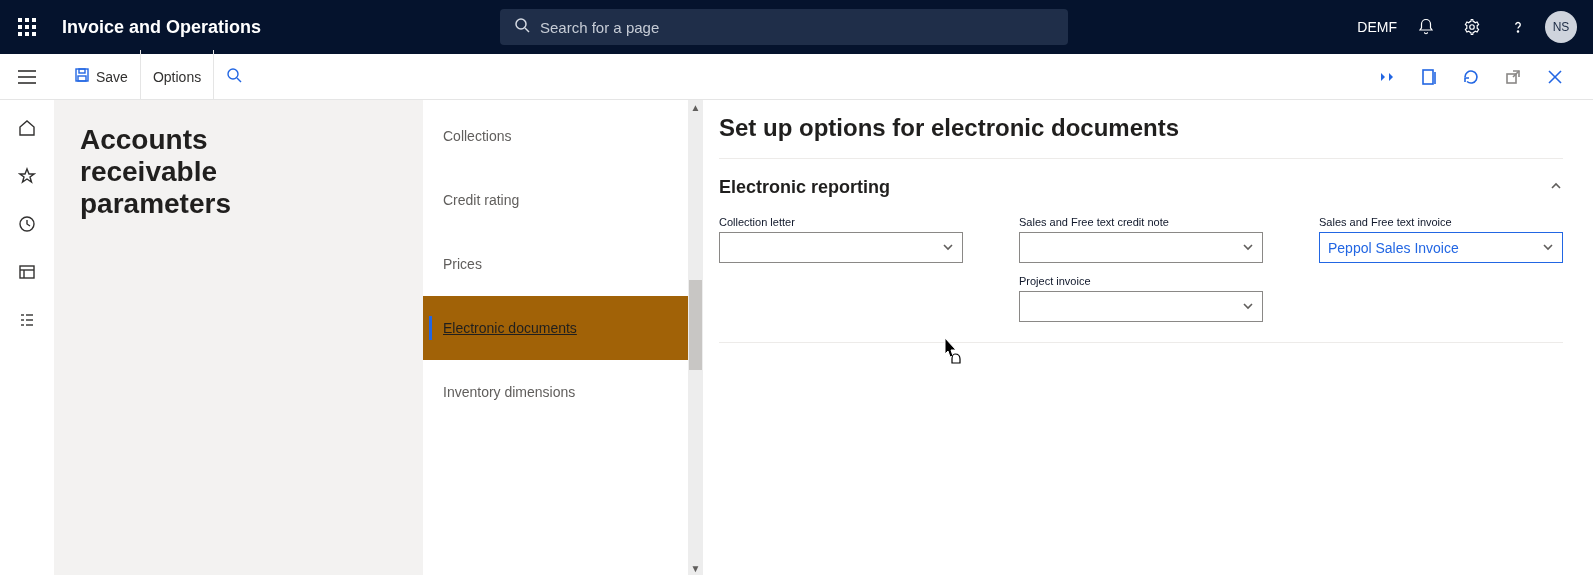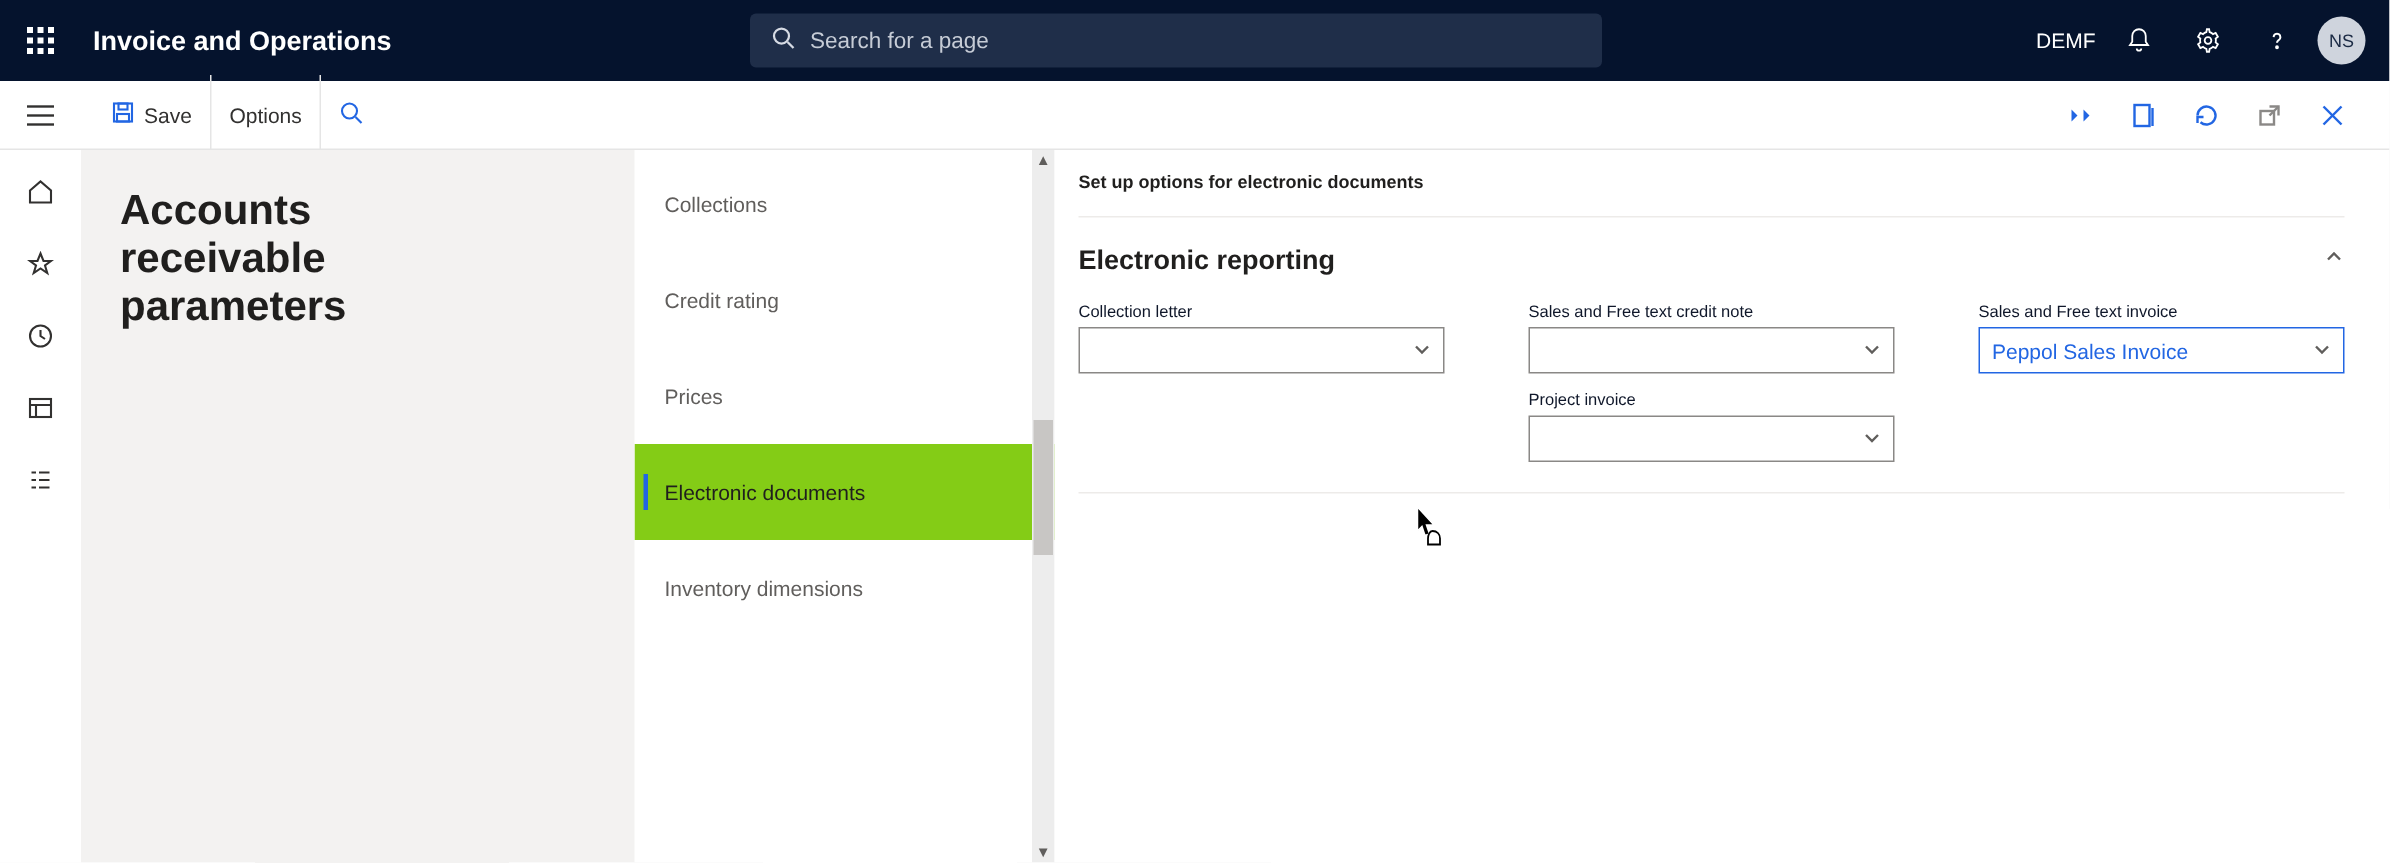--- a/index.html
+++ b/index.html
@@ -70,21 +70,21 @@
   .panel-row { flex:1; display:flex; padding: 0 0 0 26px; min-height:0; position:relative; }
   .vnav {
     width: 280px; background:#fff; position:relative; padding-top: 4px;
     height: 100%; overflow: hidden;
   }
   .vnav-item {
     padding: 24px 20px; font-size: 14px; color:#605e5c; cursor:pointer;
   }
   .vnav-item.active {
     color:#201f1e; font-weight:400;
-    position:relative; background:#84cc16;
+    position:relative; background:#a16207;text-decoration:underline;
   }
   .vnav-item.active::before {
     content:""; position:absolute; left:6px; top:20px; bottom:20px; width:3px; background:#2266e3;
   }
   .vscrollgutter {
     position:absolute; right:0; top:0; bottom:0; width:15px; background:#ededed;
   }
   .vscrollgutter .thumb {
     position:absolute; left:1px; right:1px; top: 180px; height: 90px; background:#c8c6c4;
   }
@@ -92,21 +92,21 @@
     position:absolute; left:0; right:0; height:14px; display:flex; align-items:center; justify-content:center;
     color:#605e5c; font-size:10px;
   }
   .vscrollgutter .arrow.up { top:0; }
   .vscrollgutter .arrow.down { bottom:0; }
 
   .main {
     flex:1; background:#fff; margin-left: 0; padding: 8px 30px 16px 16px;
     height:100%; overflow:auto;
   }
-  .section-title { font-size: 12px; font-weight:600; color:#201f1e; padding: 6px 0 16px 0; border-bottom:1px solid #edebe9; }
+  .section-title { font-size: 24px; font-weight:600; color:#201f1e; padding: 6px 0 16px 0; border-bottom:1px solid #edebe9; }
   .fasttab {
     border-bottom:1px solid #edebe9;
   }
   .fasttab-head {
     display:flex; align-items:center; justify-content:space-between;
     padding: 18px 0 6px 0; cursor:pointer;
   }
   .fasttab-head h2 { font-size:18px; font-weight:600; color:#201f1e; }
   .grid {
     display:grid; grid-template-columns: 244px 244px 244px; column-gap: 56px; row-gap: 12px;

